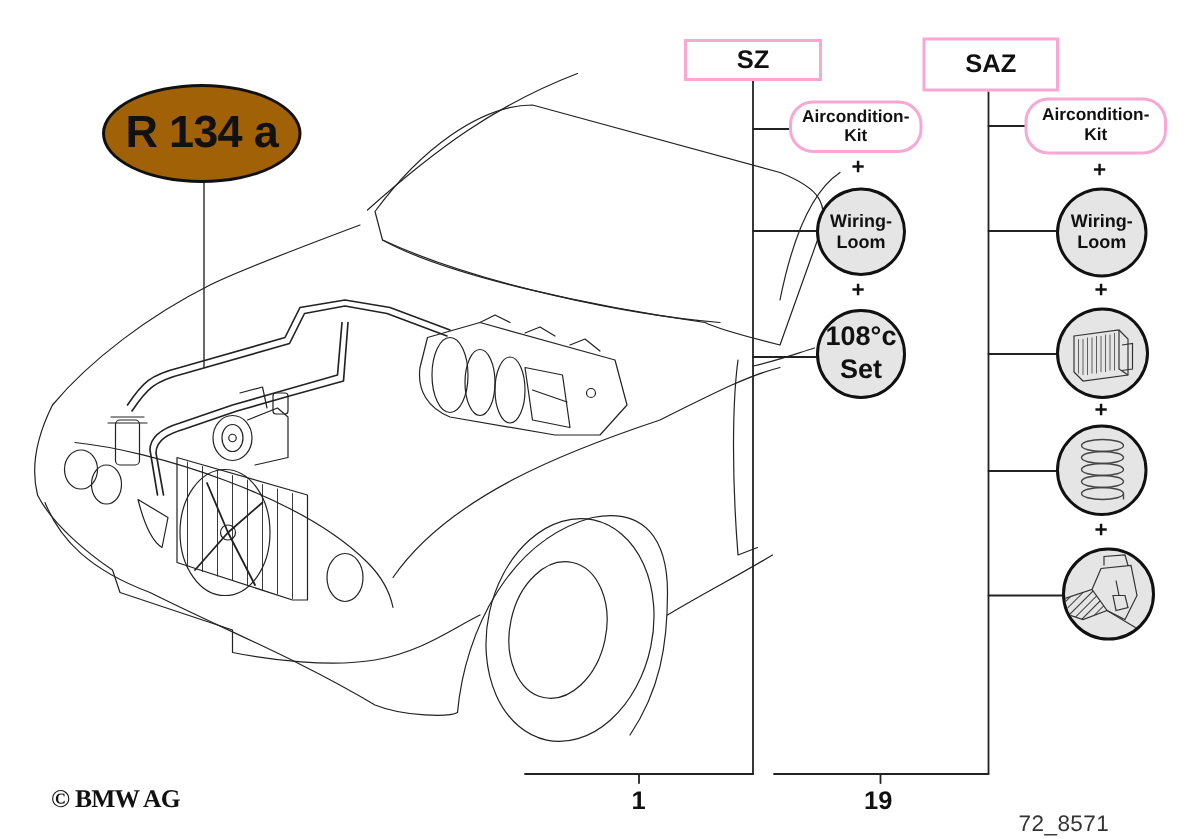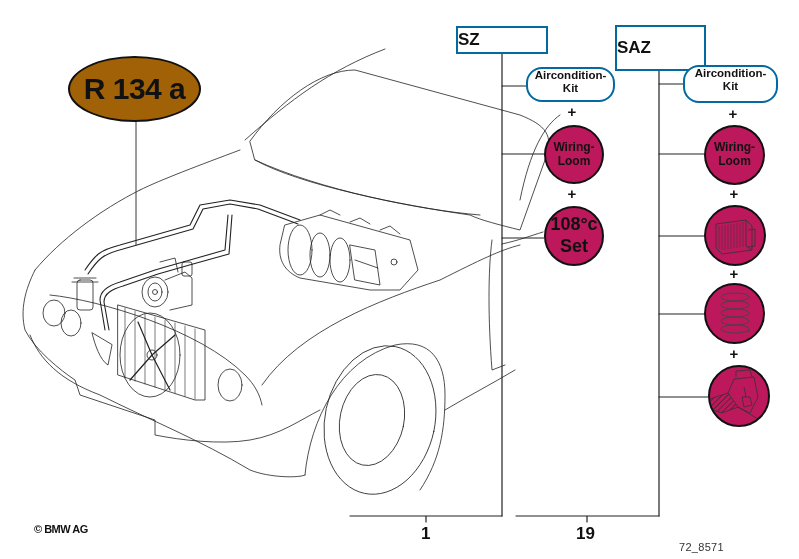--- a/index.html
+++ b/index.html
@@ -1,35 +1,35 @@
 <!DOCTYPE html>
 <html><head>
   <meta charset="utf-8">
   <style>
     html, body { margin: 0; padding: 0; background: #ffffff; }
     body { width: 799px; height: 559px; position: relative; overflow: hidden;
            font-family: "Liberation Sans", "DejaVu Sans", sans-serif; color: #111; }
     #art { position: absolute; left: 0; top: 0; width: 799px; height: 559px; }
-    .box { position: absolute; border: 2px solid #0369a1; background: #fff; box-sizing: border-box;
-           display: flex; align-items: center; justify-content: flex-start; text-align: center;
+    .box { position: absolute; border: 2px solid #f9a8d4; background: #fff; box-sizing: border-box;
+           display: flex; align-items: center; justify-content: center; text-align: center;
            font-weight: bold; line-height: 1.1; }
     .hdr { font-size: 17px; }
     .kit { font-size: 11.5px; border-radius: 16px; }
-    .circ { position: absolute; border: 2px solid #111; border-radius: 50%; background: #be185d;
+    .circ { position: absolute; border: 2px solid #111; border-radius: 50%; background: #e5e5e5;
             box-sizing: border-box; display: flex; align-items: center; justify-content: center;
             text-align: right; font-weight: bold; line-height: 1.15; overflow: hidden; }
     .circ .t { font-size: 12px; }
     .circ .t2 { font-size: 18px; line-height: 1.2; }
     .plus { position: absolute; font-size: 15px; font-weight: bold; width: 14px; text-align: center; }
     .oval { position: absolute; left: 68px; top: 56px; width: 133px; height: 66px; border: 2px solid #111;
             border-radius: 50%; box-sizing: border-box; background: #a16207; display: flex; align-items: center;
             justify-content: center; font-size: 30px; font-weight: bold; letter-spacing: -0.5px; }
     .lbl { position: absolute; font-weight: bold; font-size: 17px; }
-    .copy { position: absolute; left: 34px; top: 523px; font-size: 11px; font-weight: bold; letter-spacing: -0.5px; }
-    .ref { position: absolute; left: 679px; top: 541px; font-size: 11px; color: #333; letter-spacing: 0.3px; }
+    .copy { position: absolute; left: 34px; top: 523px; font-size: 17px; font-weight: bold; letter-spacing: -0.5px; font-family: Liberation Serif, serif; }
+    .ref { position: absolute; left: 679px; top: 541px; font-size: 15px; color: #333; letter-spacing: 0.3px; }
     .circ svg { display: block; }
   </style>
 </head>
 <body>
 
 <svg id="art" viewBox="0 0 799 559" xmlns="http://www.w3.org/2000/svg" fill="none" stroke="#222" stroke-width="0.8" stroke-linejoin="round" stroke-linecap="round">
 
   <path d="M245 140 C290 100 330 70 385 49"></path>
   <path d="M250 141 C280 100 320 70 355 70 L520 115 C545 125 555 135 545 160 L520 230 C500 225 480 220 470 215 C400 205 300 185 255 160 Z"></path>
 
@@ -118,21 +118,21 @@
   <span class="t">Wiring-</span>
   <span class="t">Loom</span>
 </div>
 <div class="plus" style="left:565px;top:185px;">+</div>
 <div class="circ" style="left:544px;top:206px;width:60px;height:60px;flex-direction:column;">
   <span class="t2">108°c</span>
   <span class="t2">Set</span>
 </div>
 <div class="lbl" style="left:421px;top:524px;">1</div>
 
-<div class="box hdr" style="left:615px;top:25px;width:91px;height:46px;">
+<div class="box hdr" style="left:615px;top:25px;width:91px;height:36px;">
   <span>SAZ</span>
 </div>
 <div class="box kit" style="left:683px;top:65px;width:95px;height:38px;flex-direction:column;">
   <span>Aircondition-</span>
   <span>Kit</span>
 </div>
 <div class="plus" style="left:726px;top:105px;">+</div>
 <div class="circ" style="left:704px;top:125px;width:61px;height:60px;flex-direction:column;">
   <span class="t">Wiring-</span>
   <span class="t">Loom</span>

